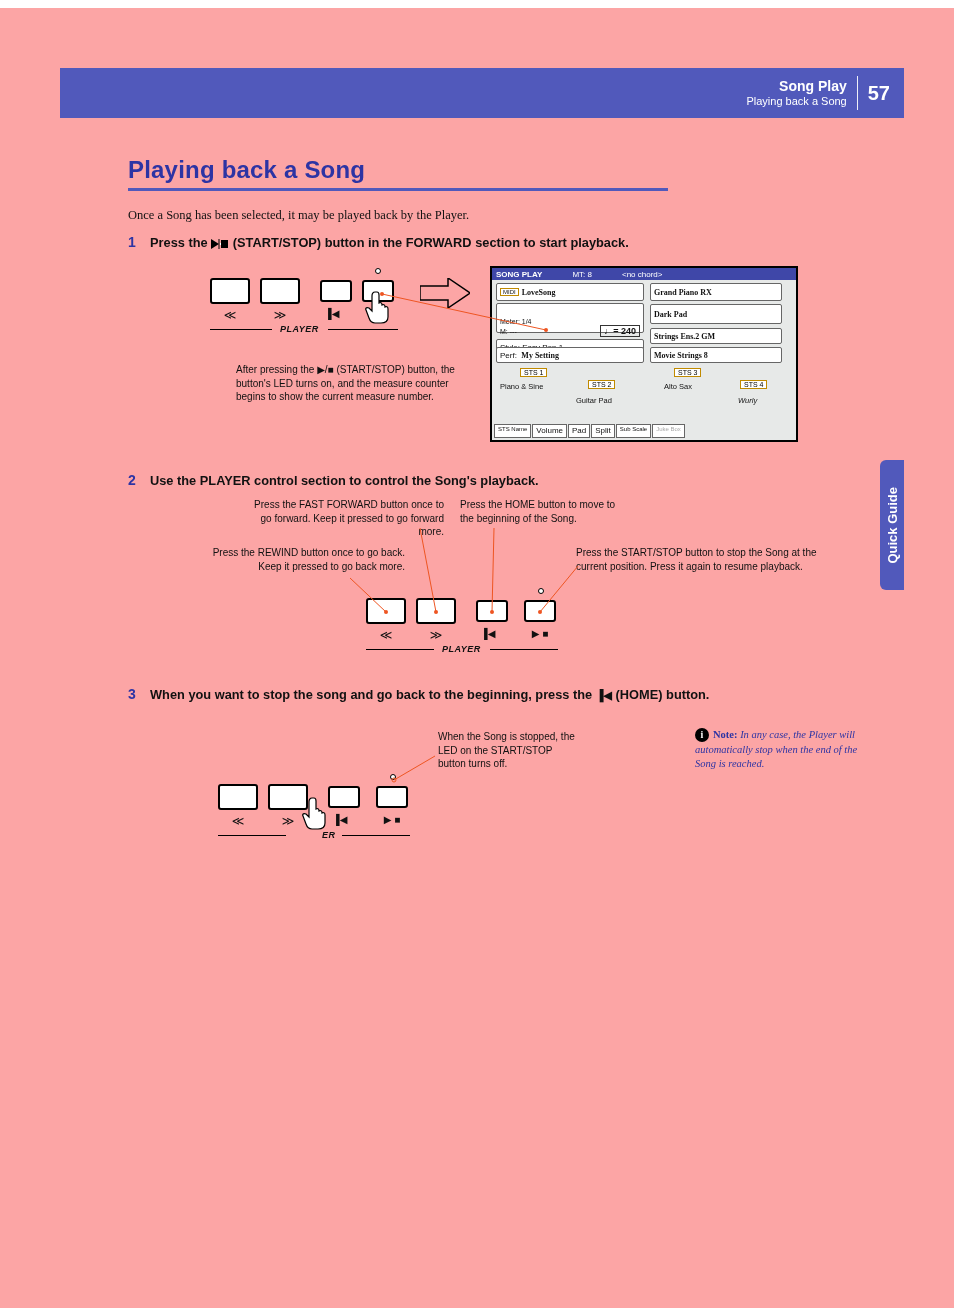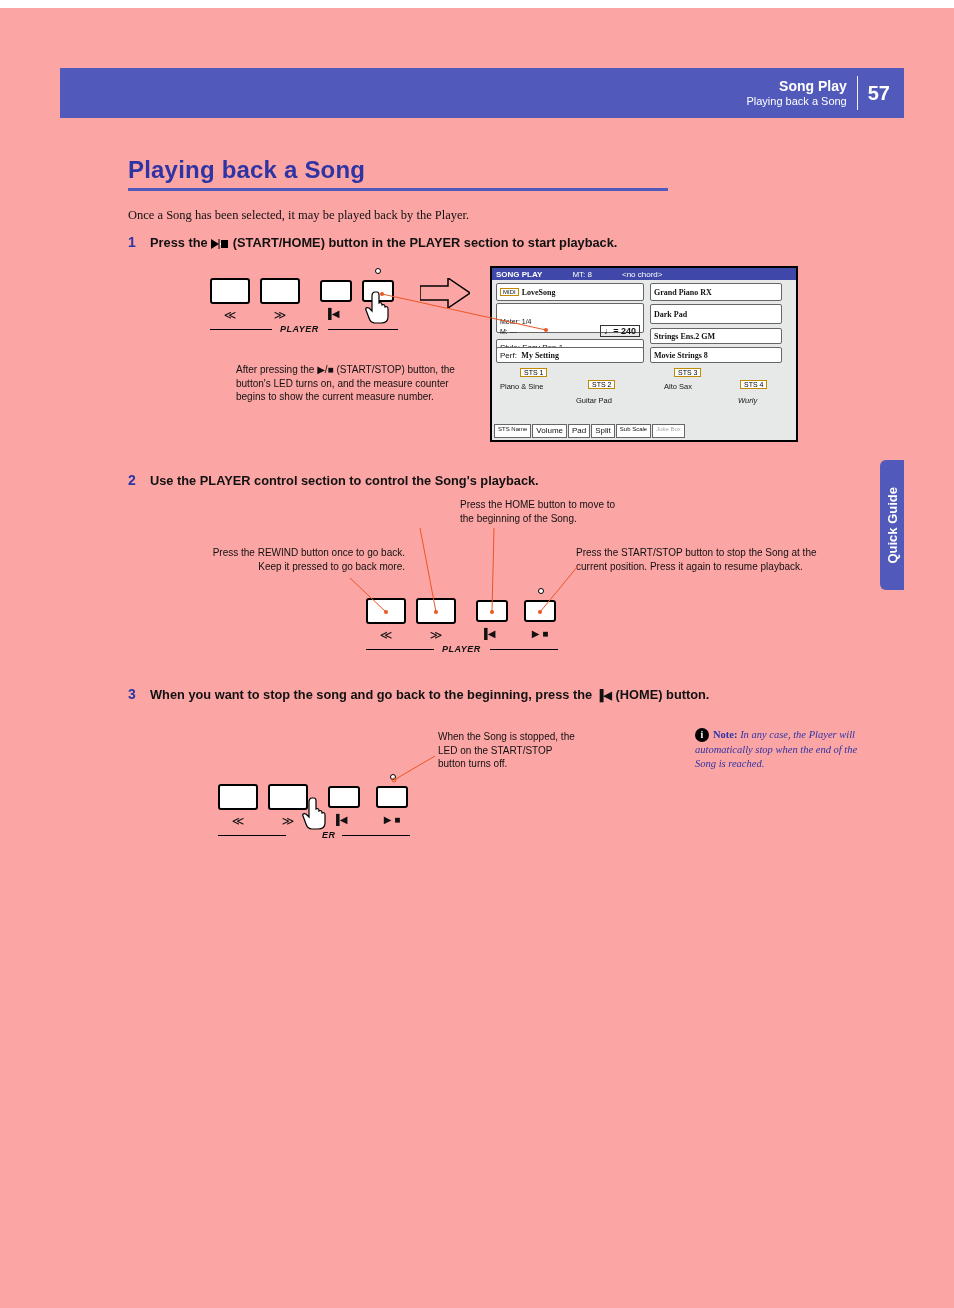--- a/index.html
+++ b/index.html
@@ -83,21 +83,21 @@
   <div class="intro">Once a Song has been selected, it may be played back by the Player.</div>
 
   <div class="step step1">
     <div class="num">1</div>
     <div class="bold">
       <span>Press the </span><svg class="ps-icon" width="18" height="10" viewBox="0 0 18 10">
           <polygon points="0,0 8,5 0,10" fill="#000"></polygon>
           <rect x="9" y="4" width="7" height="2" fill="#fff"></rect>
           <path d="M8 0 L8 10" stroke="#000" stroke-width="1"></path>
           <rect x="10" y="1" width="7" height="8" fill="#000"></rect>
-        </svg><span> (START/HOME) button in the PLAYER section to start playback.</span>
+        </svg><span> (START/STOP) button in the FORWARD section to start playback.</span>
     </div>
   </div>
 
   <div class="player" style="left:210px;top:260px;width:250px;height:80px;">
     <div class="led" style="left:165px;top:0;"></div>
     <div class="btn big" style="left:0;top:10px;"></div>
     <div class="btn big" style="left:50px;top:10px;"></div>
     <div class="btn sm" style="left:110px;top:12px;"></div>
     <div class="btn sm" style="left:152px;top:12px;"></div>
     <div class="sym" style="left:0;top:40px;">≪</div>
@@ -182,20 +182,21 @@
     <line x1="382" y1="286" x2="546" y2="322" stroke="#e52" stroke-width="1"></line>
     <circle cx="382" cy="286" r="2" fill="#e52"></circle>
     <circle cx="546" cy="322" r="2" fill="#e52"></circle>
   </svg>
 
   <div class="step step2">
     <div class="num">2</div>
     <div class="bold">Use the PLAYER control section to control the Song's playback.</div>
   </div>
 
+  <div class="cap" style="left:254px;top:490px;width:190px;text-align:right;">Press the FAST FORWARD button once to go forward. Keep it pressed to go forward more.</div>
   <div class="cap" style="left:460px;top:490px;width:170px;">Press the HOME button to move to the beginning of the Song.</div>
   <div class="cap" style="left:195px;top:538px;width:210px;text-align:right;">Press the REWIND button once to go back. Keep it pressed to go back more.</div>
   <div class="cap" style="left:576px;top:538px;width:260px;">Press the START/STOP button to stop the Song at the current position. Press it again to resume playback.</div>
 
   <div class="player" style="left:366px;top:580px;width:210px;height:80px;">
     <div class="led" style="left:172px;top:0;"></div>
     <div class="btn big" style="left:0;top:10px;"></div>
     <div class="btn big" style="left:50px;top:10px;"></div>
     <div class="btn sm" style="left:110px;top:12px;"></div>
     <div class="btn sm" style="left:158px;top:12px;"></div>

